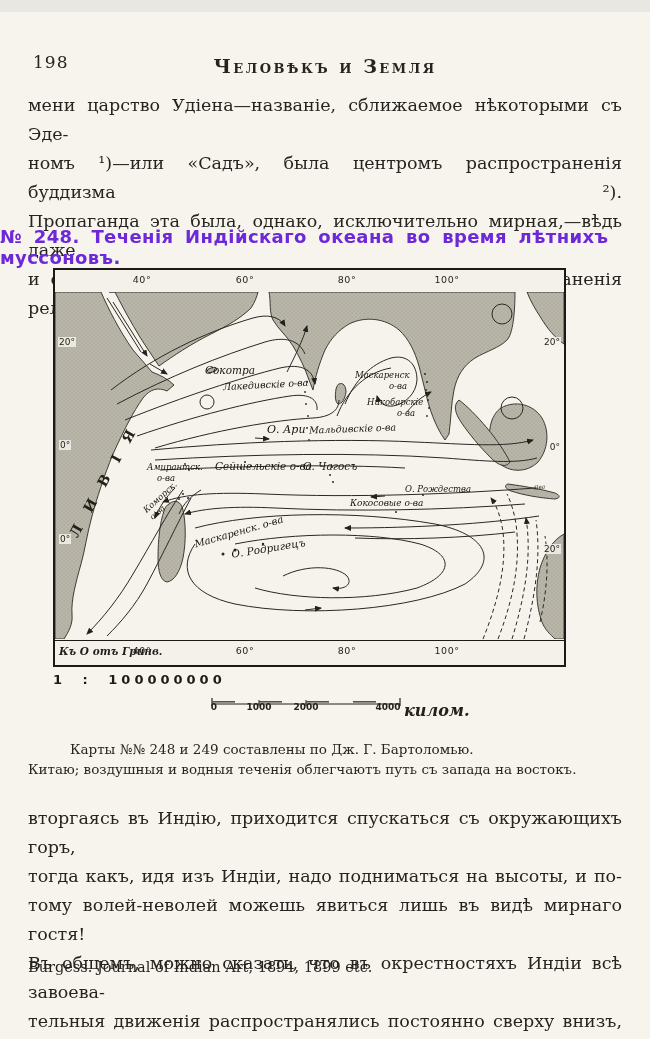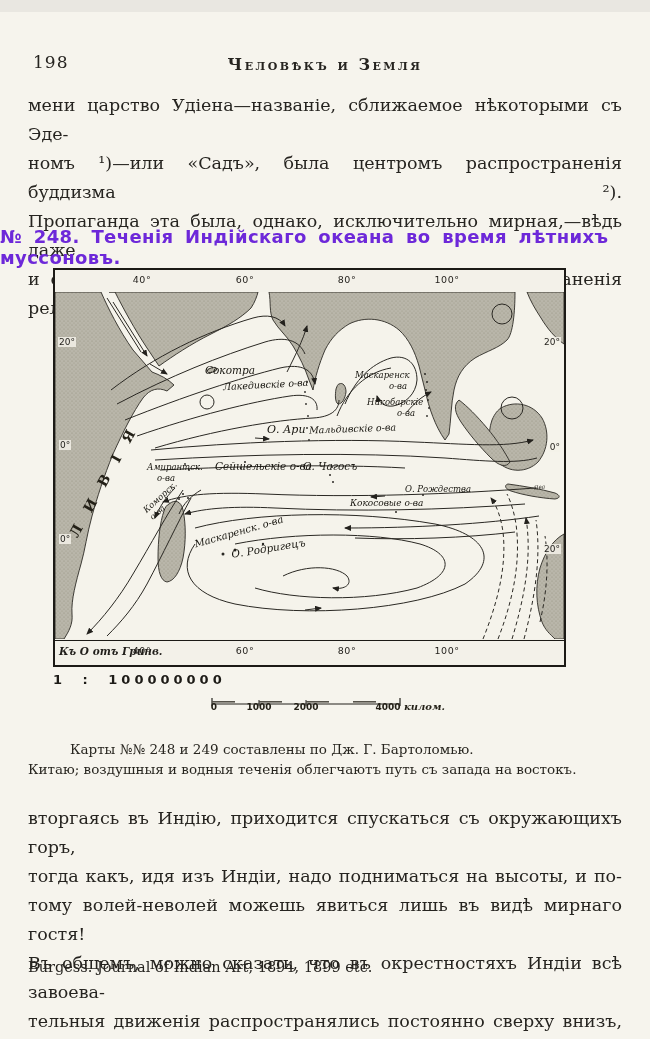--- a/index.html
+++ b/index.html
@@ -7,21 +7,21 @@
   .page{
     position:relative; width:650px; height:1039px; margin:12px auto;
     background:#f6f4ed;
     font-family:"DejaVu Serif","Liberation Serif",serif;
     color:#262420; overflow:hidden;
   }
   
   .page-number{position:absolute; left:33px; top:40px; font-size:17px; letter-spacing:1px;}
   .running-title{
     position:absolute; left:0; right:0; top:43px; text-align:center;
-    font-variant:small-caps; font-size:16px; letter-spacing:2.5px; font-weight:600;
+    font-variant:small-caps; font-size:19px; letter-spacing:2.5px; font-weight:600;
   }
   
   .para{position:absolute; left:28px; right:28px; font-size:17.5px; line-height:29px;}
   .para .ln{text-align:justify; text-align-last:justify; white-space:normal;}
   
   .fig-title{
     position:absolute; left:0; right:0; top:214px; text-align:left;
     font-family:"DejaVu Sans","Liberation Sans",sans-serif;
     font-weight:700; font-size:18px; letter-spacing:0.4px; word-spacing:5px; color:#6d28d9;
   }
@@ -60,21 +60,21 @@
     position:absolute; left:53px; top:660px; width:500px; text-align:left;
     font-family:"DejaVu Sans","Liberation Sans",sans-serif; font-weight:700;
     font-size:13px; letter-spacing:4px; word-spacing:8px; color:#1d1b17;
   }
   .scale-bar{position:absolute; left:206px; top:680px; width:270px; height:26px;}
   .scale-bar .tick-label{
     position:absolute; top:10px; transform:translateX(-50%);
     font-family:"DejaVu Sans","Liberation Sans",sans-serif; font-weight:700; font-size:9px; color:#242118;
   }
   .scale-bar .unit{
-    position:absolute; left:198px; top:9px; font-style:italic; font-weight:700; font-size:10px; color:#242118;
+    position:absolute; left:198px; top:9px; font-style:italic; font-weight:700; font-size:16px; color:#242118;
     font-family:"DejaVu Serif","Liberation Serif",serif;
   }
   
   .caption{position:absolute; left:28px; right:30px; top:728px; font-size:13.5px; line-height:19.5px; color:#27251f;}
   .caption .cap-ln{text-align:justify; text-align-last:justify;}
   .caption .cap-ln.first{text-align:left; text-align-last:left; text-indent:42px;}
   .caption .cap-ln.indent{text-indent:42px;}
   .caption .cap-ln.end{text-align:left; text-align-last:left;}
   
   .footnote{position:absolute; left:28px; right:28px; top:944px; font-size:14.5px; line-height:23px;}

